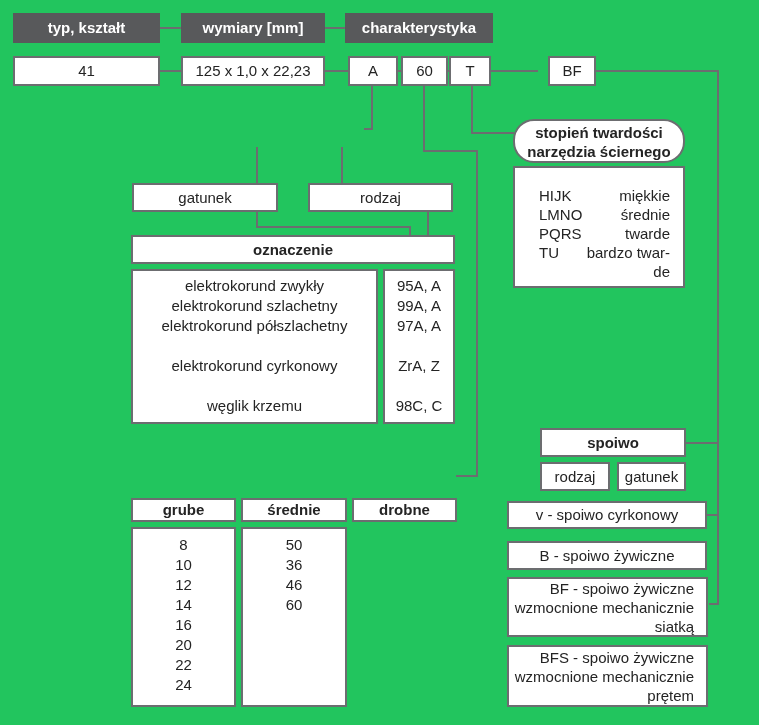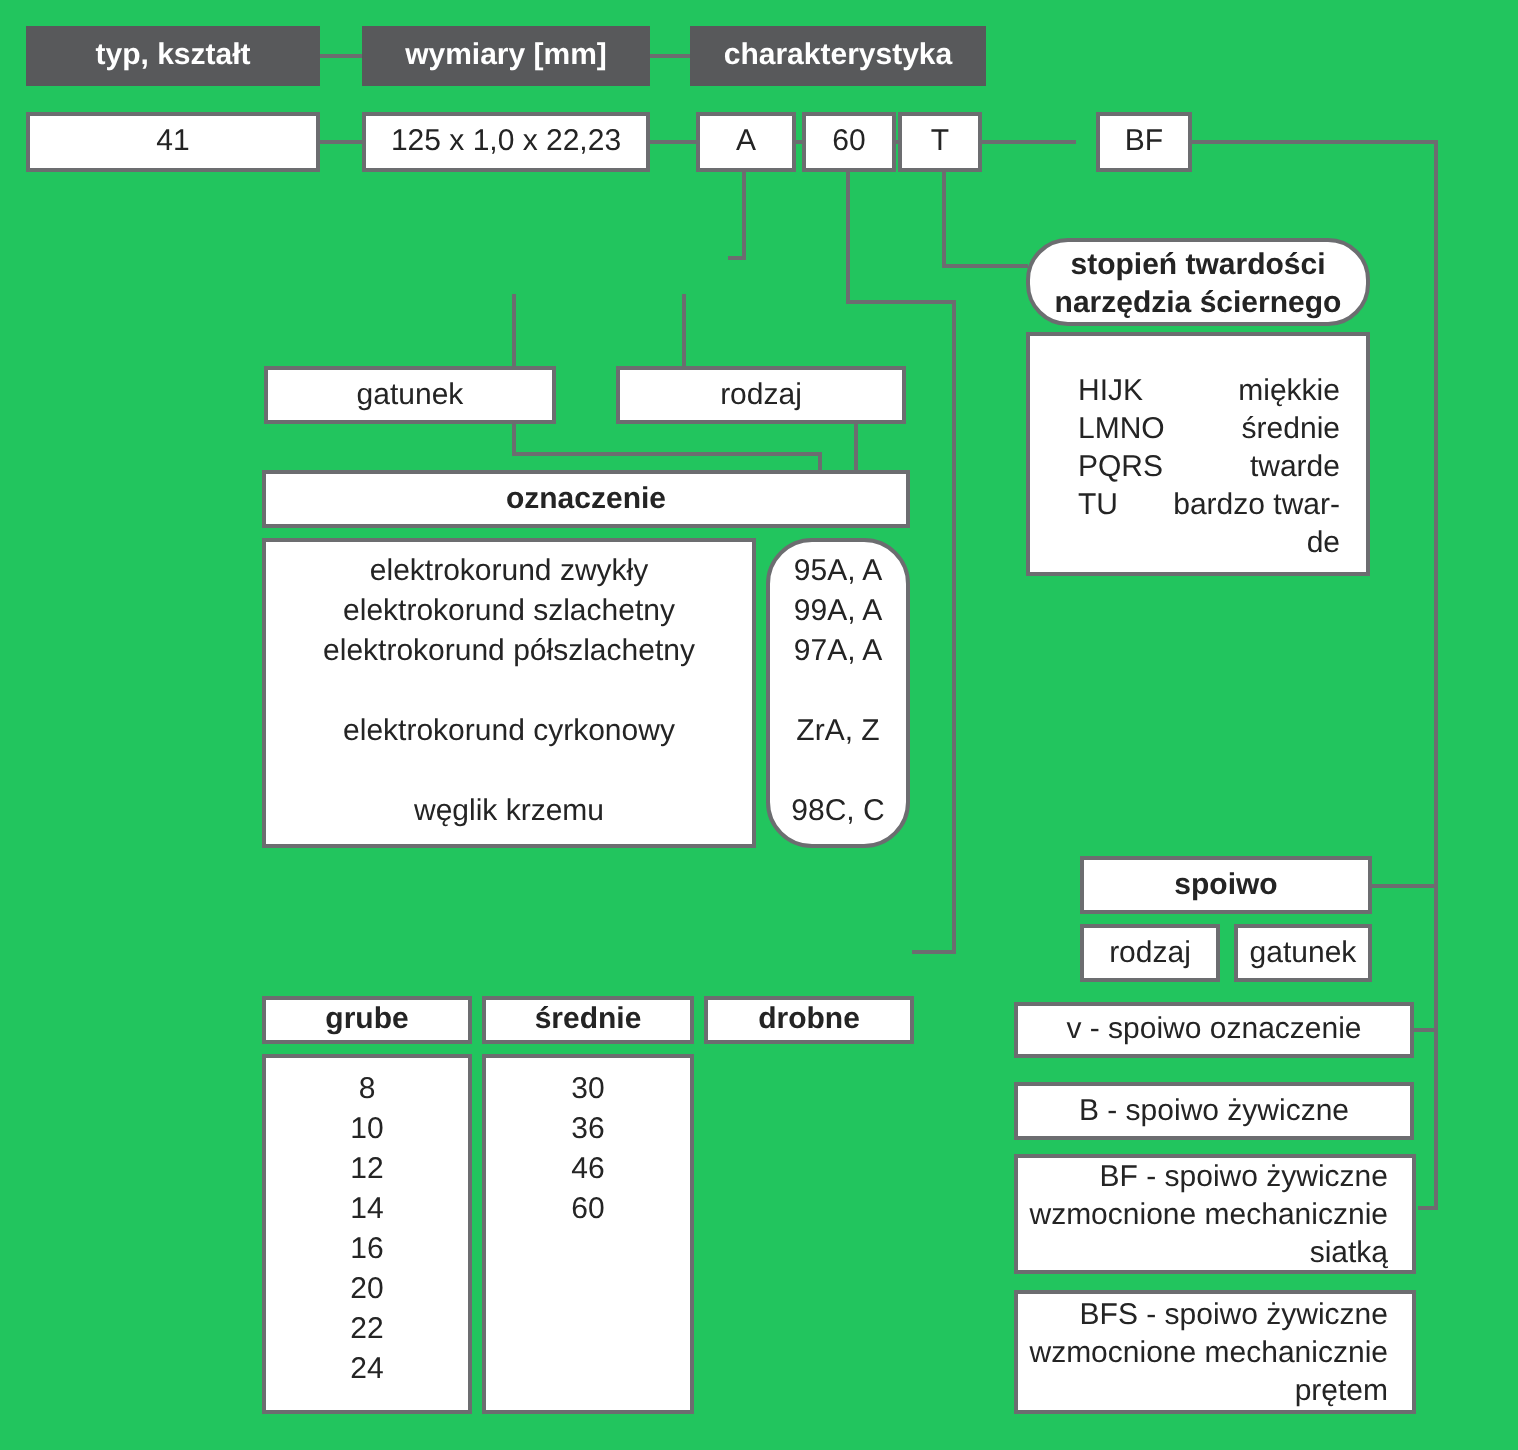--- a/index.html
+++ b/index.html
@@ -72,21 +72,21 @@
   <div class="box col" style="left:131px; top:269px; width:247px; height:155px; padding-top:5px;">
     <div class="line">elektrokorund zwykły</div>
     <div class="line">elektrokorund szlachetny</div>
     <div class="line">elektrokorund półszlachetny</div>
     <div class="spacer"></div>
     <div class="line">elektrokorund cyrkonowy</div>
     <div class="spacer"></div>
     <div class="line">węglik krzemu</div>
   </div>
 
-  <div class="box col" style="left:383px; top:269px; width:72px; height:155px; padding-top:5px;border-radius:23px;">
+  <div class="box col" style="left:383px; top:269px; width:72px; height:155px; padding-top:5px;">
     <div class="line">95A, A</div>
     <div class="line">99A, A</div>
     <div class="line">97A, A</div>
     <div class="spacer"></div>
     <div class="line">ZrA, Z</div>
     <div class="spacer"></div>
     <div class="line">98C, C</div>
   </div>
 
 
@@ -99,21 +99,21 @@
     <div class="line">10</div>
     <div class="line">12</div>
     <div class="line">14</div>
     <div class="line">16</div>
     <div class="line">20</div>
     <div class="line">22</div>
     <div class="line">24</div>
   </div>
 
   <div class="box col" style="left:241px; top:527px; width:106px; height:180px; padding-top:6px;">
-    <div class="line">30</div>
+    <div class="line">50</div>
     <div class="line">36</div>
     <div class="line">46</div>
     <div class="line">60</div>
   </div>
 
 
   <div class="box col bold" style="left:513px; top:119px; width:172px; height:44px; justify-content:flex-end;border-radius:21px;">
     <div class="rline">stopień twardości</div>
     <div class="rline">narzędzia ściernego</div>
   </div>
@@ -138,21 +138,21 @@
     <div class="hrow">
       <span></span>
       <span>de</span>
     </div>
   </div>
 
   <div class="box bold" style="left:540px; top:428px; width:146px; height:29px;">spoiwo</div>
   <div class="box" style="left:540px; top:462px; width:70px; height:29px;">rodzaj</div>
   <div class="box" style="left:617px; top:462px; width:69px; height:29px;">gatunek</div>
 
-  <div class="box" style="left:507px; top:501px; width:200px; height:28px;">v - spoiwo oznaczenie</div>
+  <div class="box" style="left:507px; top:501px; width:200px; height:28px;">v - spoiwo cyrkonowy</div>
   <div class="box" style="left:507px; top:541px; width:200px; height:29px;">B - spoiwo żywiczne</div>
 
   <div class="box col rjust" style="left:507px; top:577px; width:201px; height:60px;">
     <div class="rline">BF - spoiwo żywiczne</div>
     <div class="rline">wzmocnione mechanicznie</div>
     <div class="rline">siatką</div>
   </div>
 
   <div class="box col rjust" style="left:507px; top:645px; width:201px; height:62px;">
     <div class="rline">BFS - spoiwo żywiczne</div>

